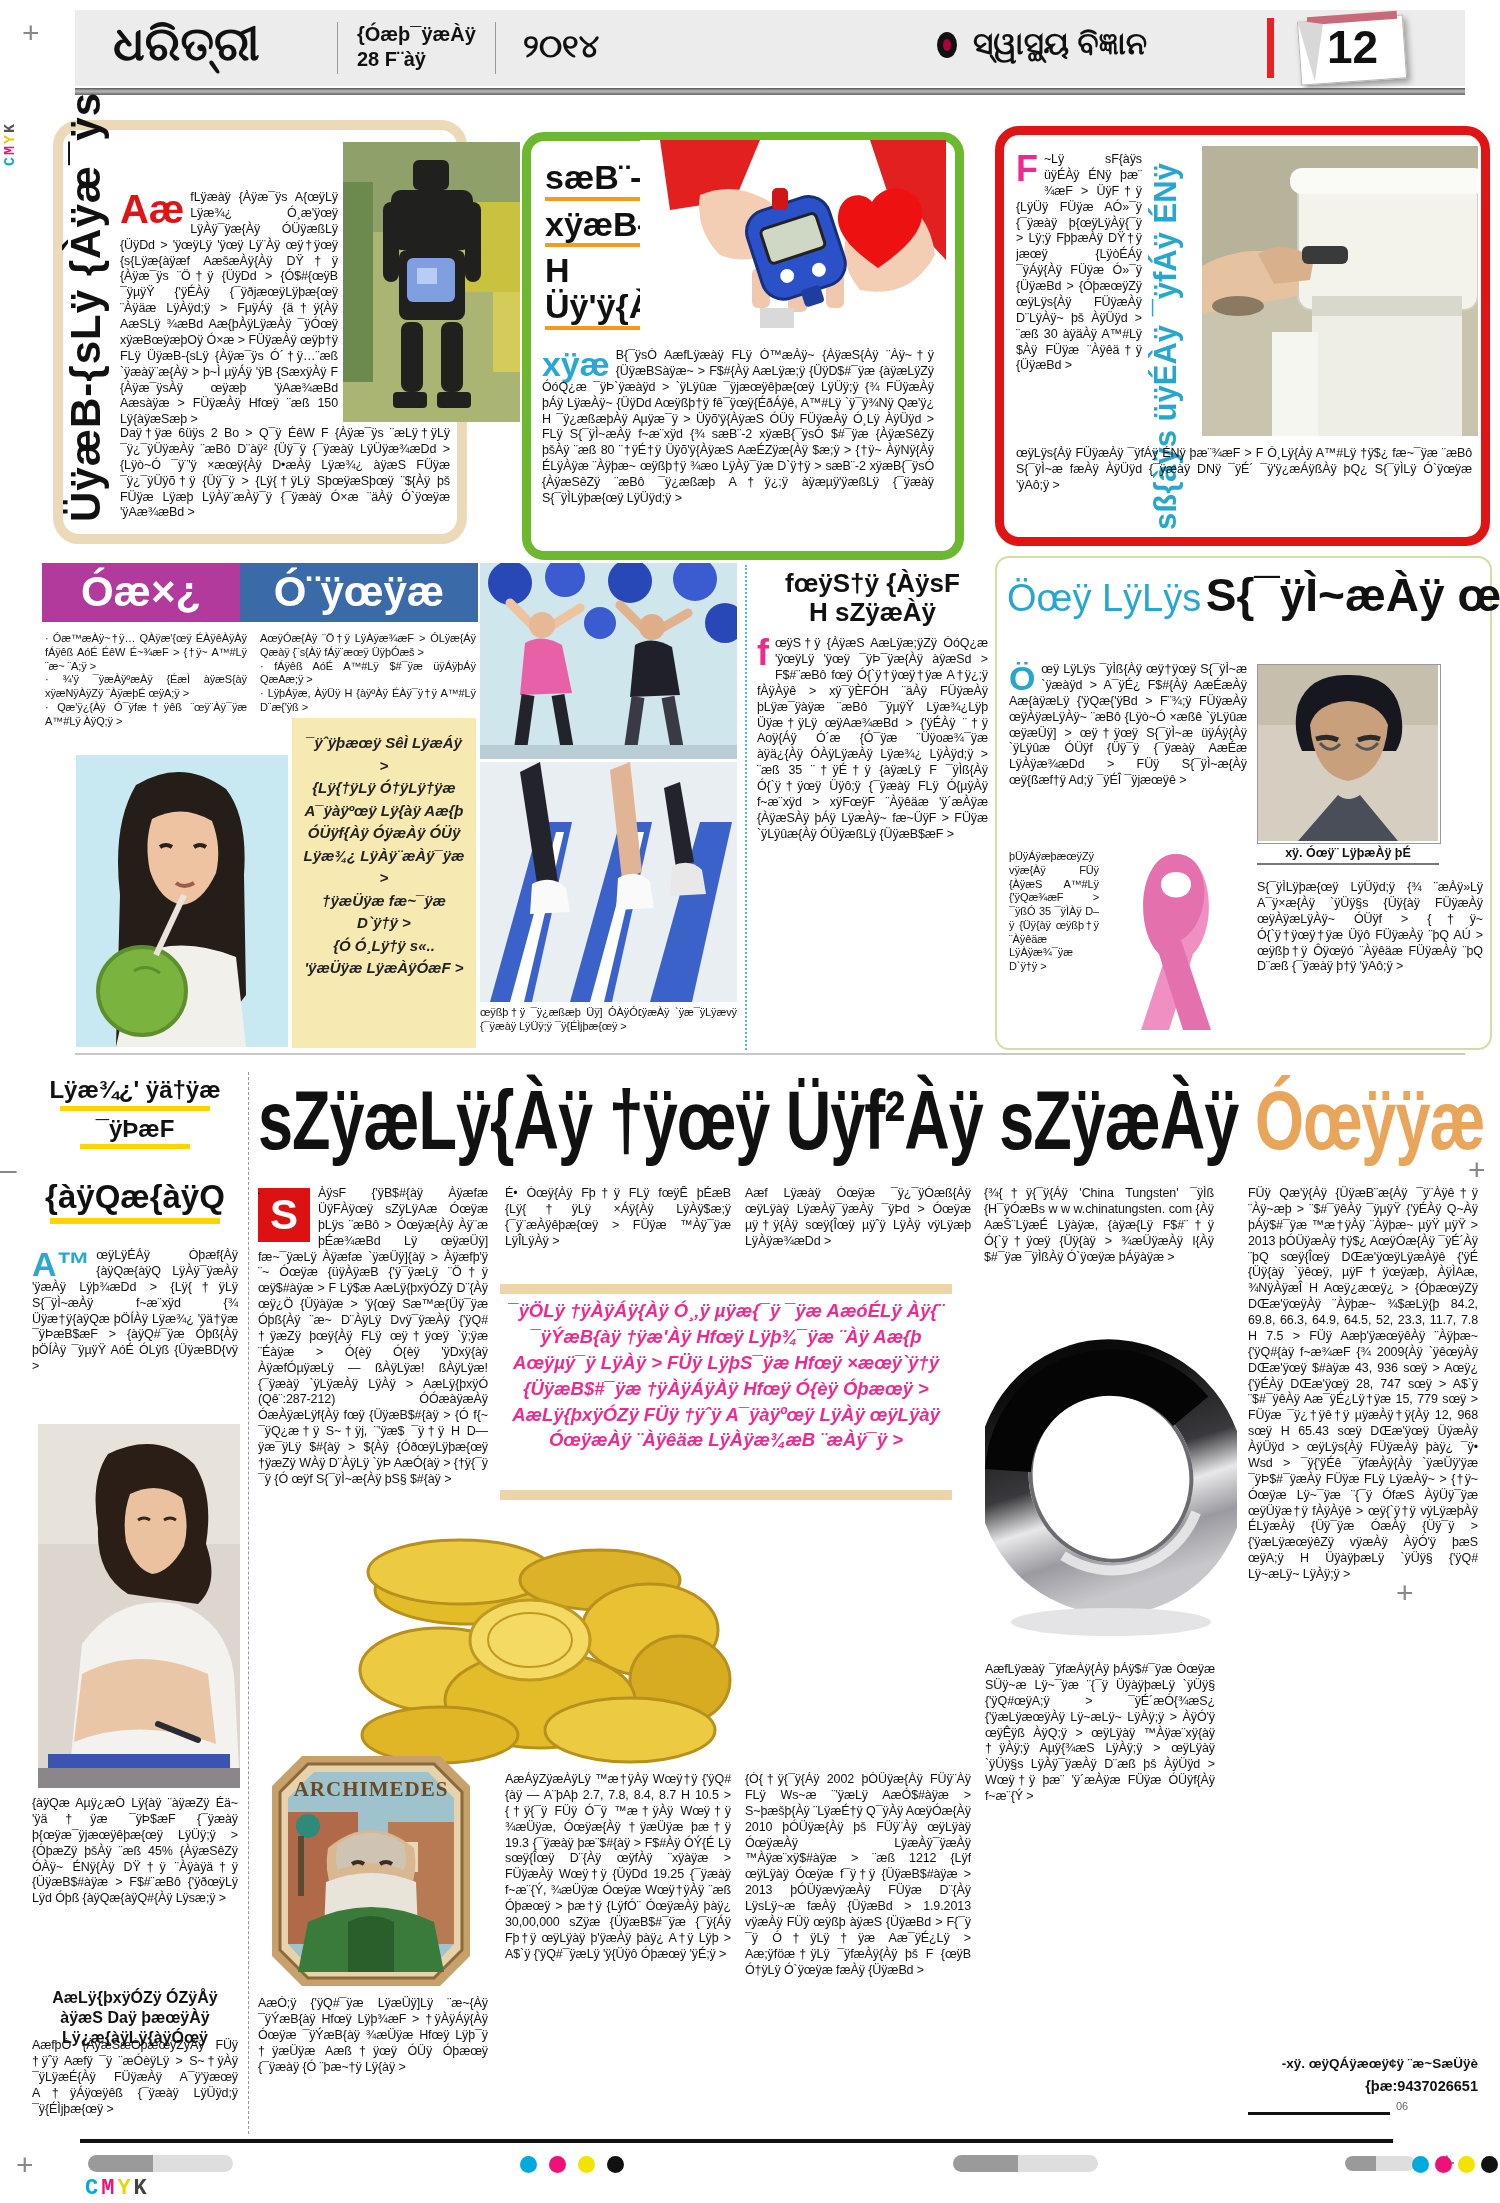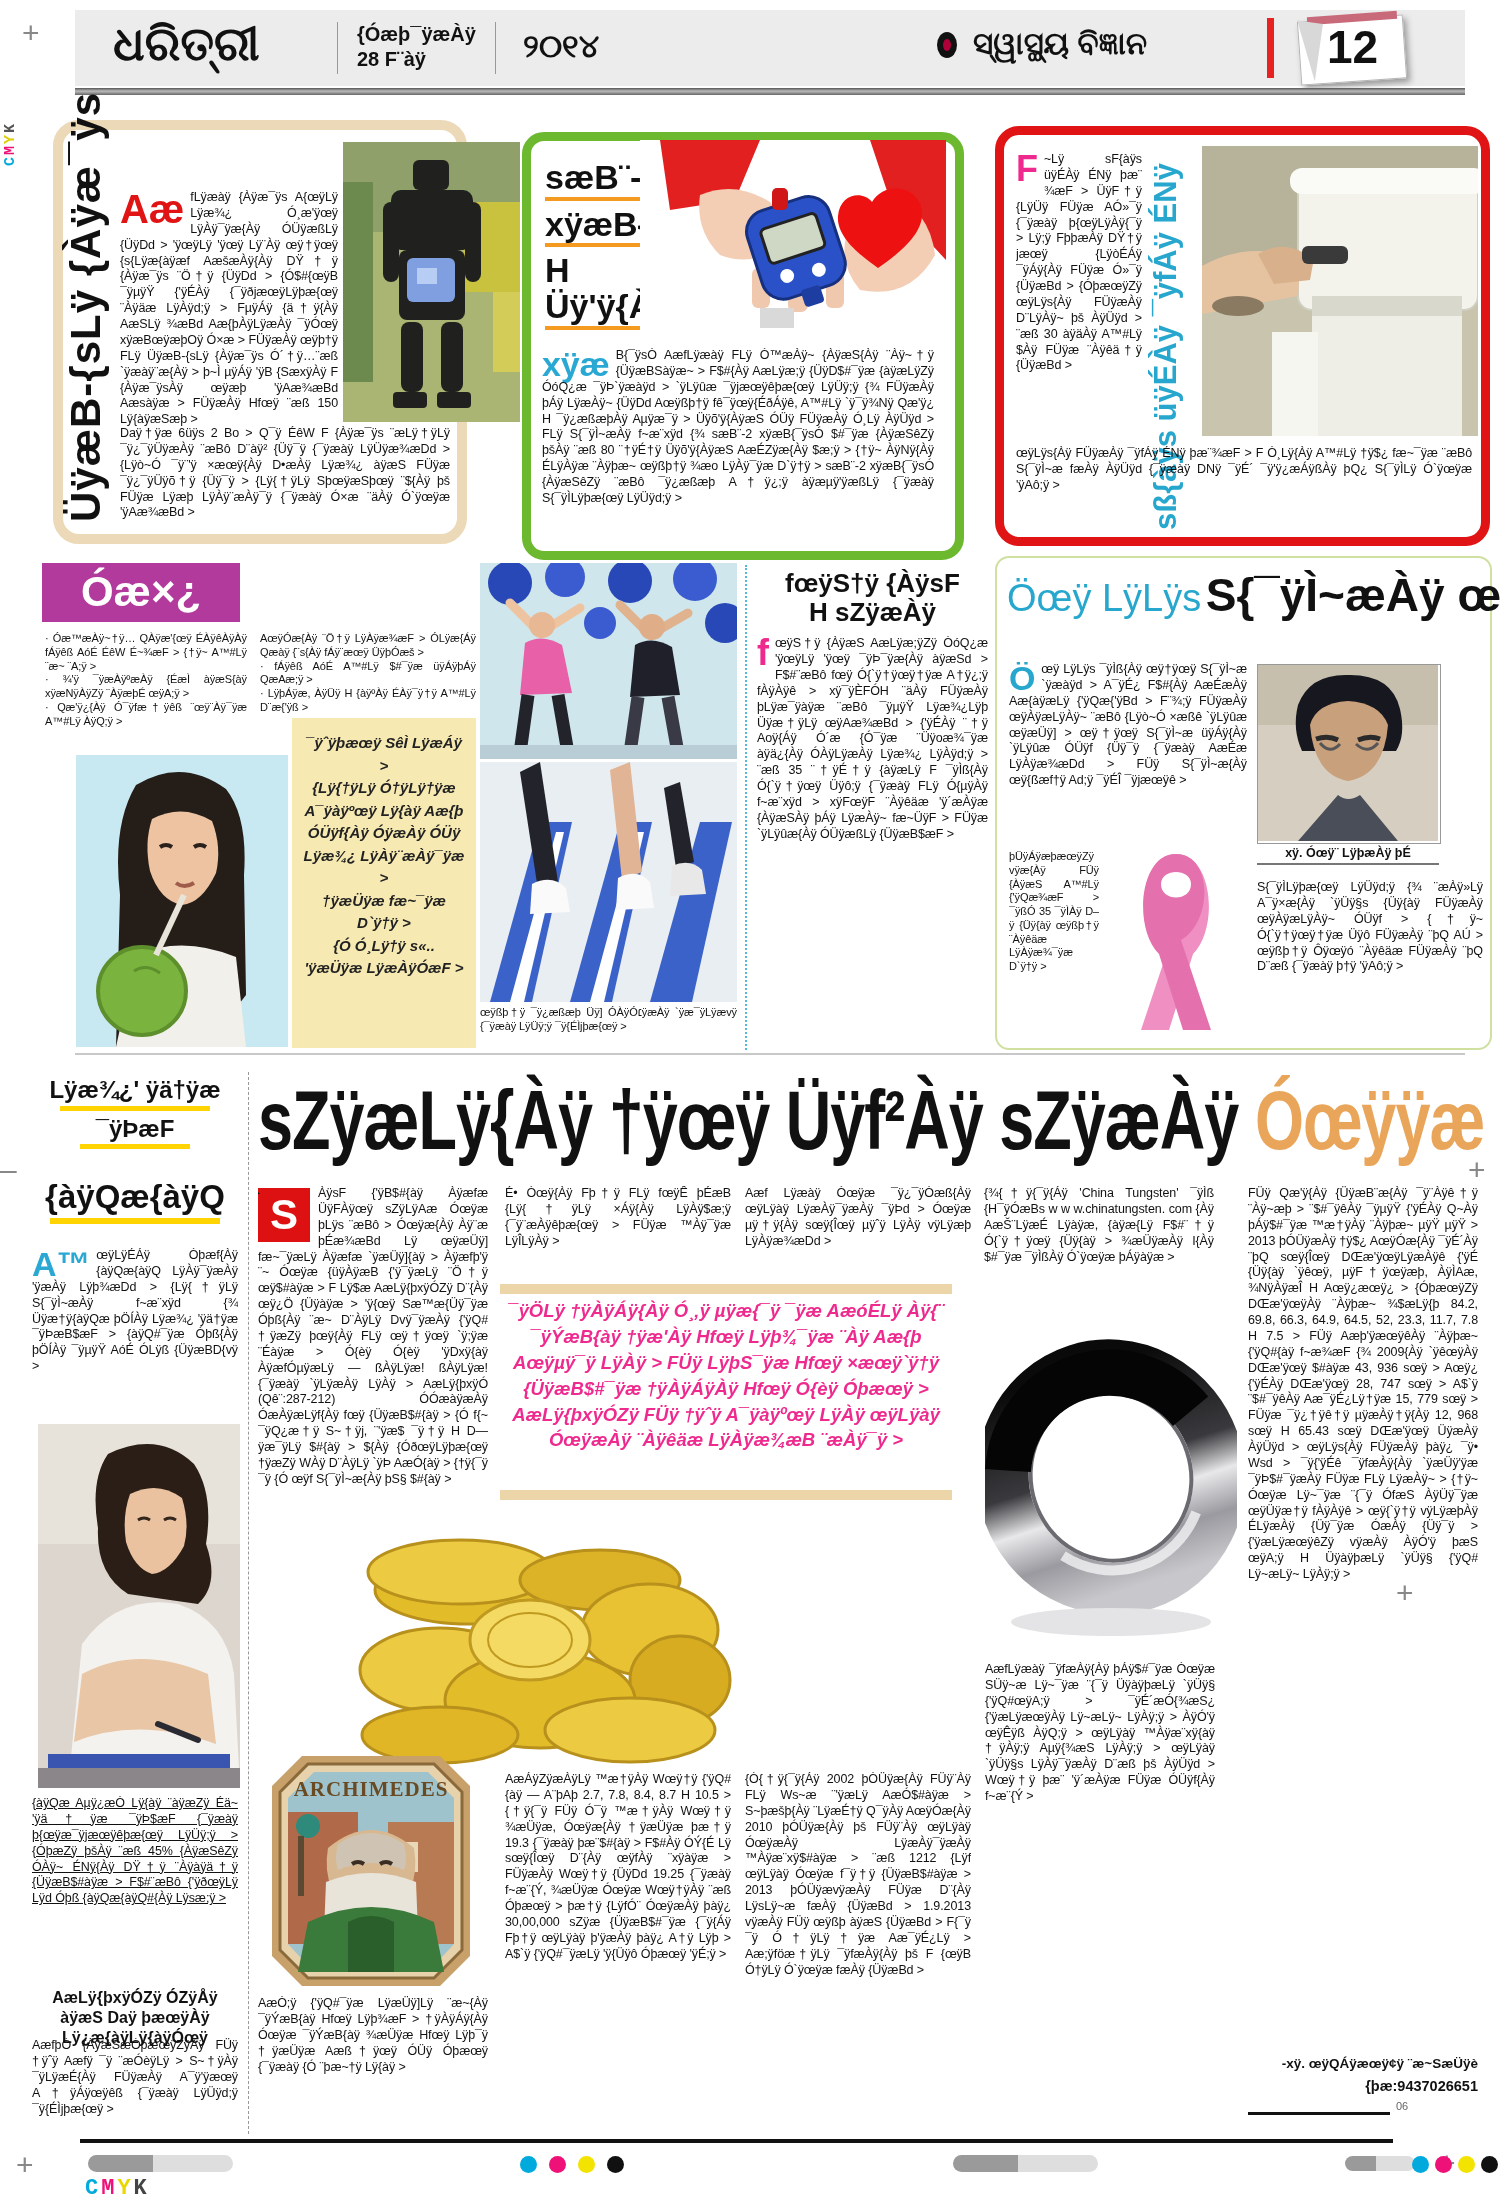--- a/index.html
+++ b/index.html
@@ -143,20 +143,21 @@
       <path d="M56 108 Q76 96 96 104 L112 112 L108 134 L72 138Z" fill="#d9b08c"></path>
       <rect x="98" y="102" width="44h" height="0"></rect>
       <rect x="100" y="100" width="46" height="18" rx="6" fill="#3a3a3a"></rect>
       <ellipse cx="36" cy="160" rx="26" ry="10" fill="#8a7a62"></ellipse>
       <rect x="110" y="150" width="150" height="20" fill="#d8d8cc"></rect>
     </svg>
   </div>
   <div class="abs txt" style="left:1016px;top:446px;width:456px;height:76px;">œÿLÿs{Àÿ FÜÿæÀÿ ¯ÿfÁÿ ÉNÿ þæ¨¾æF &gt; F Ó¸Lÿ{Àÿ A™#Lÿ †ÿ$¿ fæ~¯ÿæ ¨æBô S{¯ÿÌ~æ fæÀÿ ÀÿÜÿd {¯ÿæàÿ DNÿ ¯ÿÉ´ ¯ÿ'ÿ¿æÁÿßÀÿ þQ¿ S{¯ÿÌLÿ Ó`ÿœÿæ 'ÿAô;ÿ &gt;</div>
 
   <div class="abs" style="left:42px;top:563px;width:198px;height:59px;background:#b23a9c;color:#fff;font-size:42px;font-weight:bold;text-align:center;line-height:57px;">Óæ×¿</div>
+  <div class="abs" style="left:240px;top:563px;width:238px;height:59px;background:#3b6aa9;color:#fff;font-size:42px;font-weight:bold;text-align:center;line-height:57px;">Ó¨ÿœÿæ</div>
 
   <div class="abs txt small" style="left:45px;top:632px;width:202px;height:118px;">
     <div>· <span>Óæ™æÀÿ~†ÿ… QÀÿæ'{œÿ ÉÀÿêÀÿÀÿ fÁÿêß AóÉ ÉêW É~¾æF &gt; {†ÿ~ A™#Lÿ ¨æ~ ¨A;ÿ &gt;</span></div>
     <div>· <span>¾'ÿ ¯ÿæÀÿºæÀÿ {ÉæÌ àÿæS{àÿ xÿæNÿÀÿZÿ ¨ÀÿæþÉ œÿA;ÿ &gt;</span></div>
     <div>· <span>Qæ'ÿ¿{Àÿ Ó¯ÿfæ†ÿêß ¨œÿ¨Àÿ¯ÿæ A™#Lÿ ÀÿQ;ÿ &gt;</span></div>
   </div>
   <div class="abs txt small" style="left:260px;top:632px;width:216px;height:118px;">
     <div><span>AœÿÓæ{Àÿ ¨Ö†ÿ LÿÀÿæ¾æF &gt; ÓLÿæ{Áÿ Qæàÿ {¨s{Àÿ fÁÿ¨æœÿ ÜÿþÓæš &gt;</span></div>
     <div>· <span>fÁÿêß AóÉ A™#Lÿ $#¯ÿæ üÿÁÿþÁÿ QæAæ;ÿ &gt;</span></div>
     <div>· <span>LÿþÁÿæ, ÀÿÜÿ H {àÿºÀÿ ÉÀÿ¯ÿ†ÿ A™#Lÿ D¨æ{'ÿß &gt;</span></div>
@@ -306,21 +307,21 @@
       <path d="M70 30 Q120 6 156 40 Q176 70 168 120 Q182 160 160 180 L90 170 Q58 150 60 104 Q52 56 70 30Z" fill="#2a1e16"></path>
       <path d="M92 70 Q120 56 144 74 Q152 100 146 122 Q132 148 114 150 Q96 144 88 118 Q84 92 92 70Z" fill="#eac2a0"></path>
       <path d="M100 96 Q106 92 112 96 M126 96 Q132 92 138 96" stroke="#33261c" stroke-width="3" fill="none"></path>
       <path d="M30 364 L44 220 Q80 170 140 180 Q188 196 196 250 L202 364Z" fill="#f4f2ee"></path>
       <path d="M44 250 Q100 220 170 250 L178 320 Q100 292 36 318Z" fill="#e9c6a6"></path>
       <path d="M120 300 L160 316" stroke="#2a2a33" stroke-width="6" stroke-linecap="round"></path>
       <rect x="10" y="330" width="182" height="16" fill="#3a55b0"></rect>
       <rect x="0" y="344" width="202" height="20" fill="#8a868a"></rect>
     </svg>
   </div>
-  <div class="abs txt" style="left:32px;top:1796px;width:206px;height:188px;text-decoration:underline;">{àÿQæ Aµÿ¿æÓ Lÿ{àÿ ¨àÿæZÿ Éä~ 'ÿä†ÿæ ¯ÿÞ$æF {¯ÿæàÿ þ{œÿæ¯ÿjæœÿêþæ{œÿ LÿÜÿ;ÿ &gt; {ÓþæZÿ þšÀÿ ¨æß 45% {ÀÿæSêZÿ ÓÀÿ~ ÉNÿ{Àÿ DŸ†ÿ ¨Àÿàÿä†ÿ {ÜÿæB$#àÿæ &gt; F$#¨æBô {'ÿðœÿLÿ Lÿd Óþß {àÿQæ{àÿQ#{Àÿ Lÿsæ;ÿ &gt;</div>
+  <div class="abs txt" style="left:32px;top:1796px;width:206px;height:188px;">{àÿQæ Aµÿ¿æÓ Lÿ{àÿ ¨àÿæZÿ Éä~ 'ÿä†ÿæ ¯ÿÞ$æF {¯ÿæàÿ þ{œÿæ¯ÿjæœÿêþæ{œÿ LÿÜÿ;ÿ &gt; {ÓþæZÿ þšÀÿ ¨æß 45% {ÀÿæSêZÿ ÓÀÿ~ ÉNÿ{Àÿ DŸ†ÿ ¨Àÿàÿä†ÿ {ÜÿæB$#àÿæ &gt; F$#¨æBô {'ÿðœÿLÿ Lÿd Óþß {àÿQæ{àÿQ#{Àÿ Lÿsæ;ÿ &gt;</div>
   <div class="abs" style="left:32px;top:1988px;width:206px;text-align:center;font-weight:bold;font-size:16px;line-height:1.25;">
     <div>AæLÿ{þxÿÓZÿ ÓZÿÅÿ</div>
     <div>àÿæS Daÿ þæœÿÀÿ Lÿ¿æ{àÿLÿ{àÿÓœÿ</div>
   </div>
   <div class="abs txt" style="left:32px;top:2038px;width:206px;height:100px;">AæfþÓ {ÀÿæSæÓþæœÿZÿÀÿ FÜÿ †ÿˆÿ Aæfÿ ¯ÿ ¨æÓèÿLÿ &gt; S~†ÿÀÿ ¯ÿLÿæÉ{Àÿ FÜÿæÀÿ A¯ÿ'ÿæœÿ A†ÿÁÿœÿêß {¯ÿæàÿ LÿÜÿd;ÿ ¯ÿ{ÉÌjþæ{œÿ &gt;</div>
 
   <div class="abs txt" style="left:258px;top:1186px;width:230px;height:330px;">
     <span style="float:left;position:relative;width:52px;height:54px;background:#dd1111;color:#fff;font-size:42px;font-weight:bold;text-align:center;line-height:54px;margin:2px 8px 2px 0;">
       <span style="position:absolute;left:-14px;top:-10px;width:0;height:0;border-bottom:16px solid #111;border-left:16px solid transparent;transform:rotate(90deg);"></span>
       <span>S</span>

